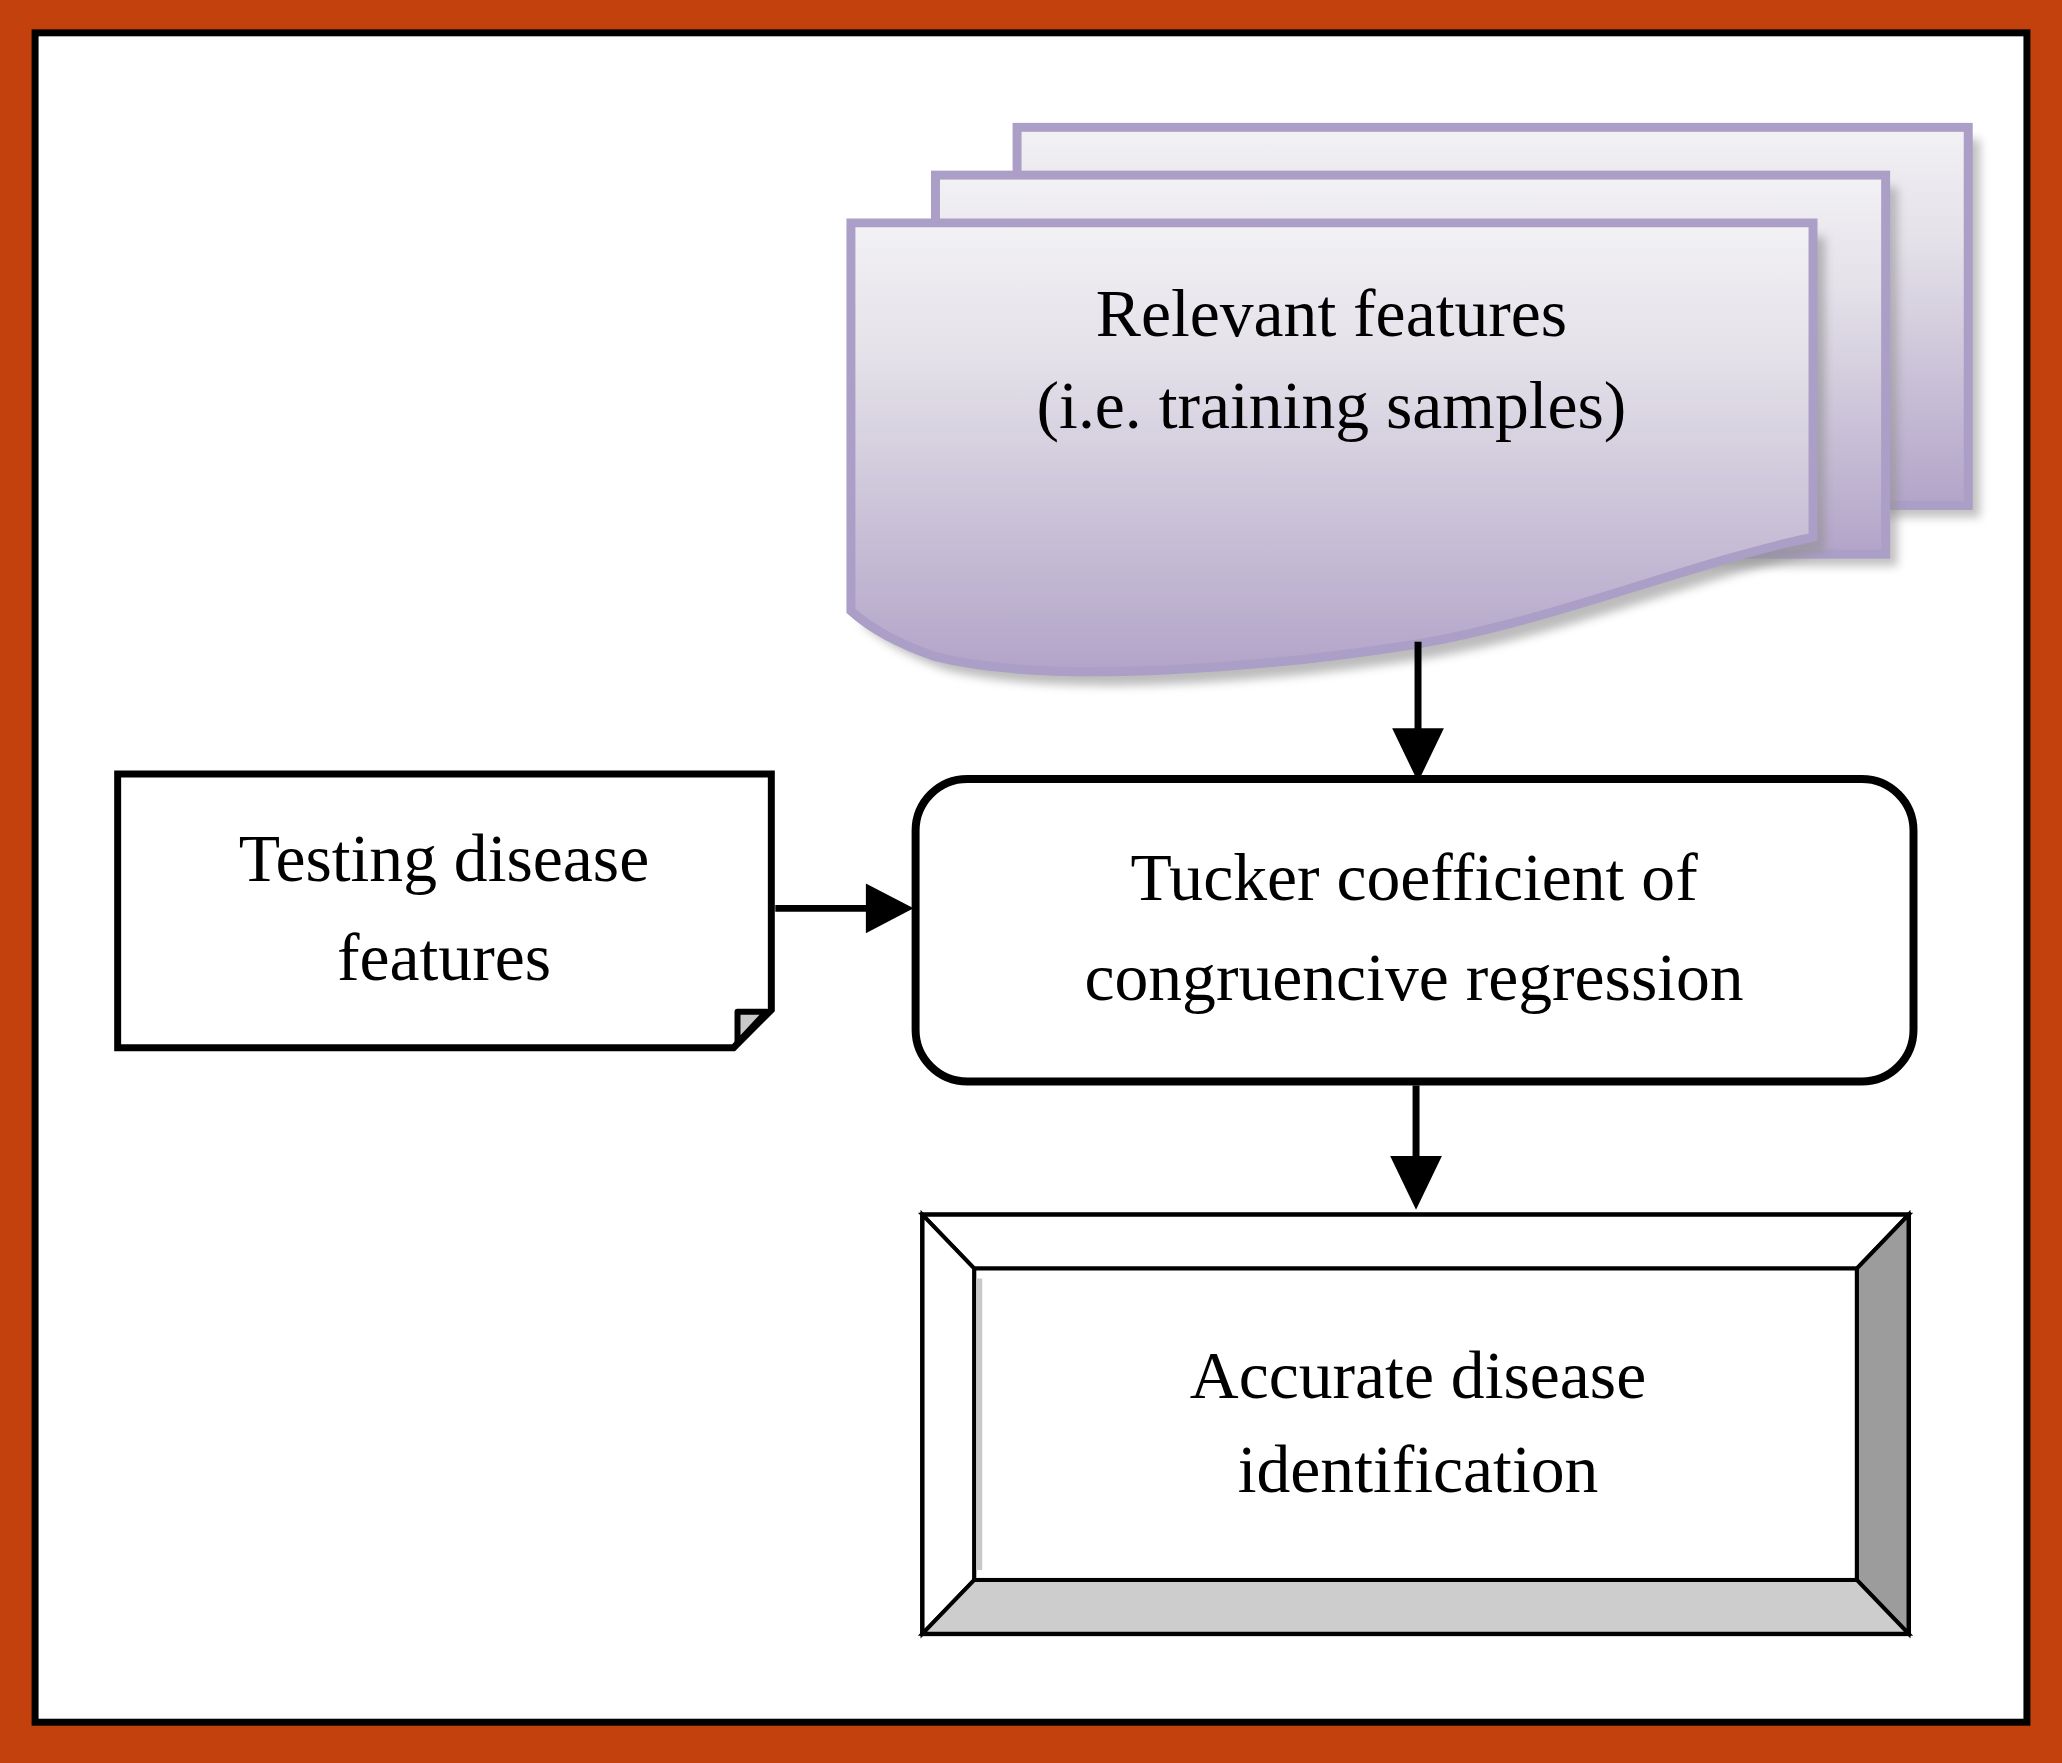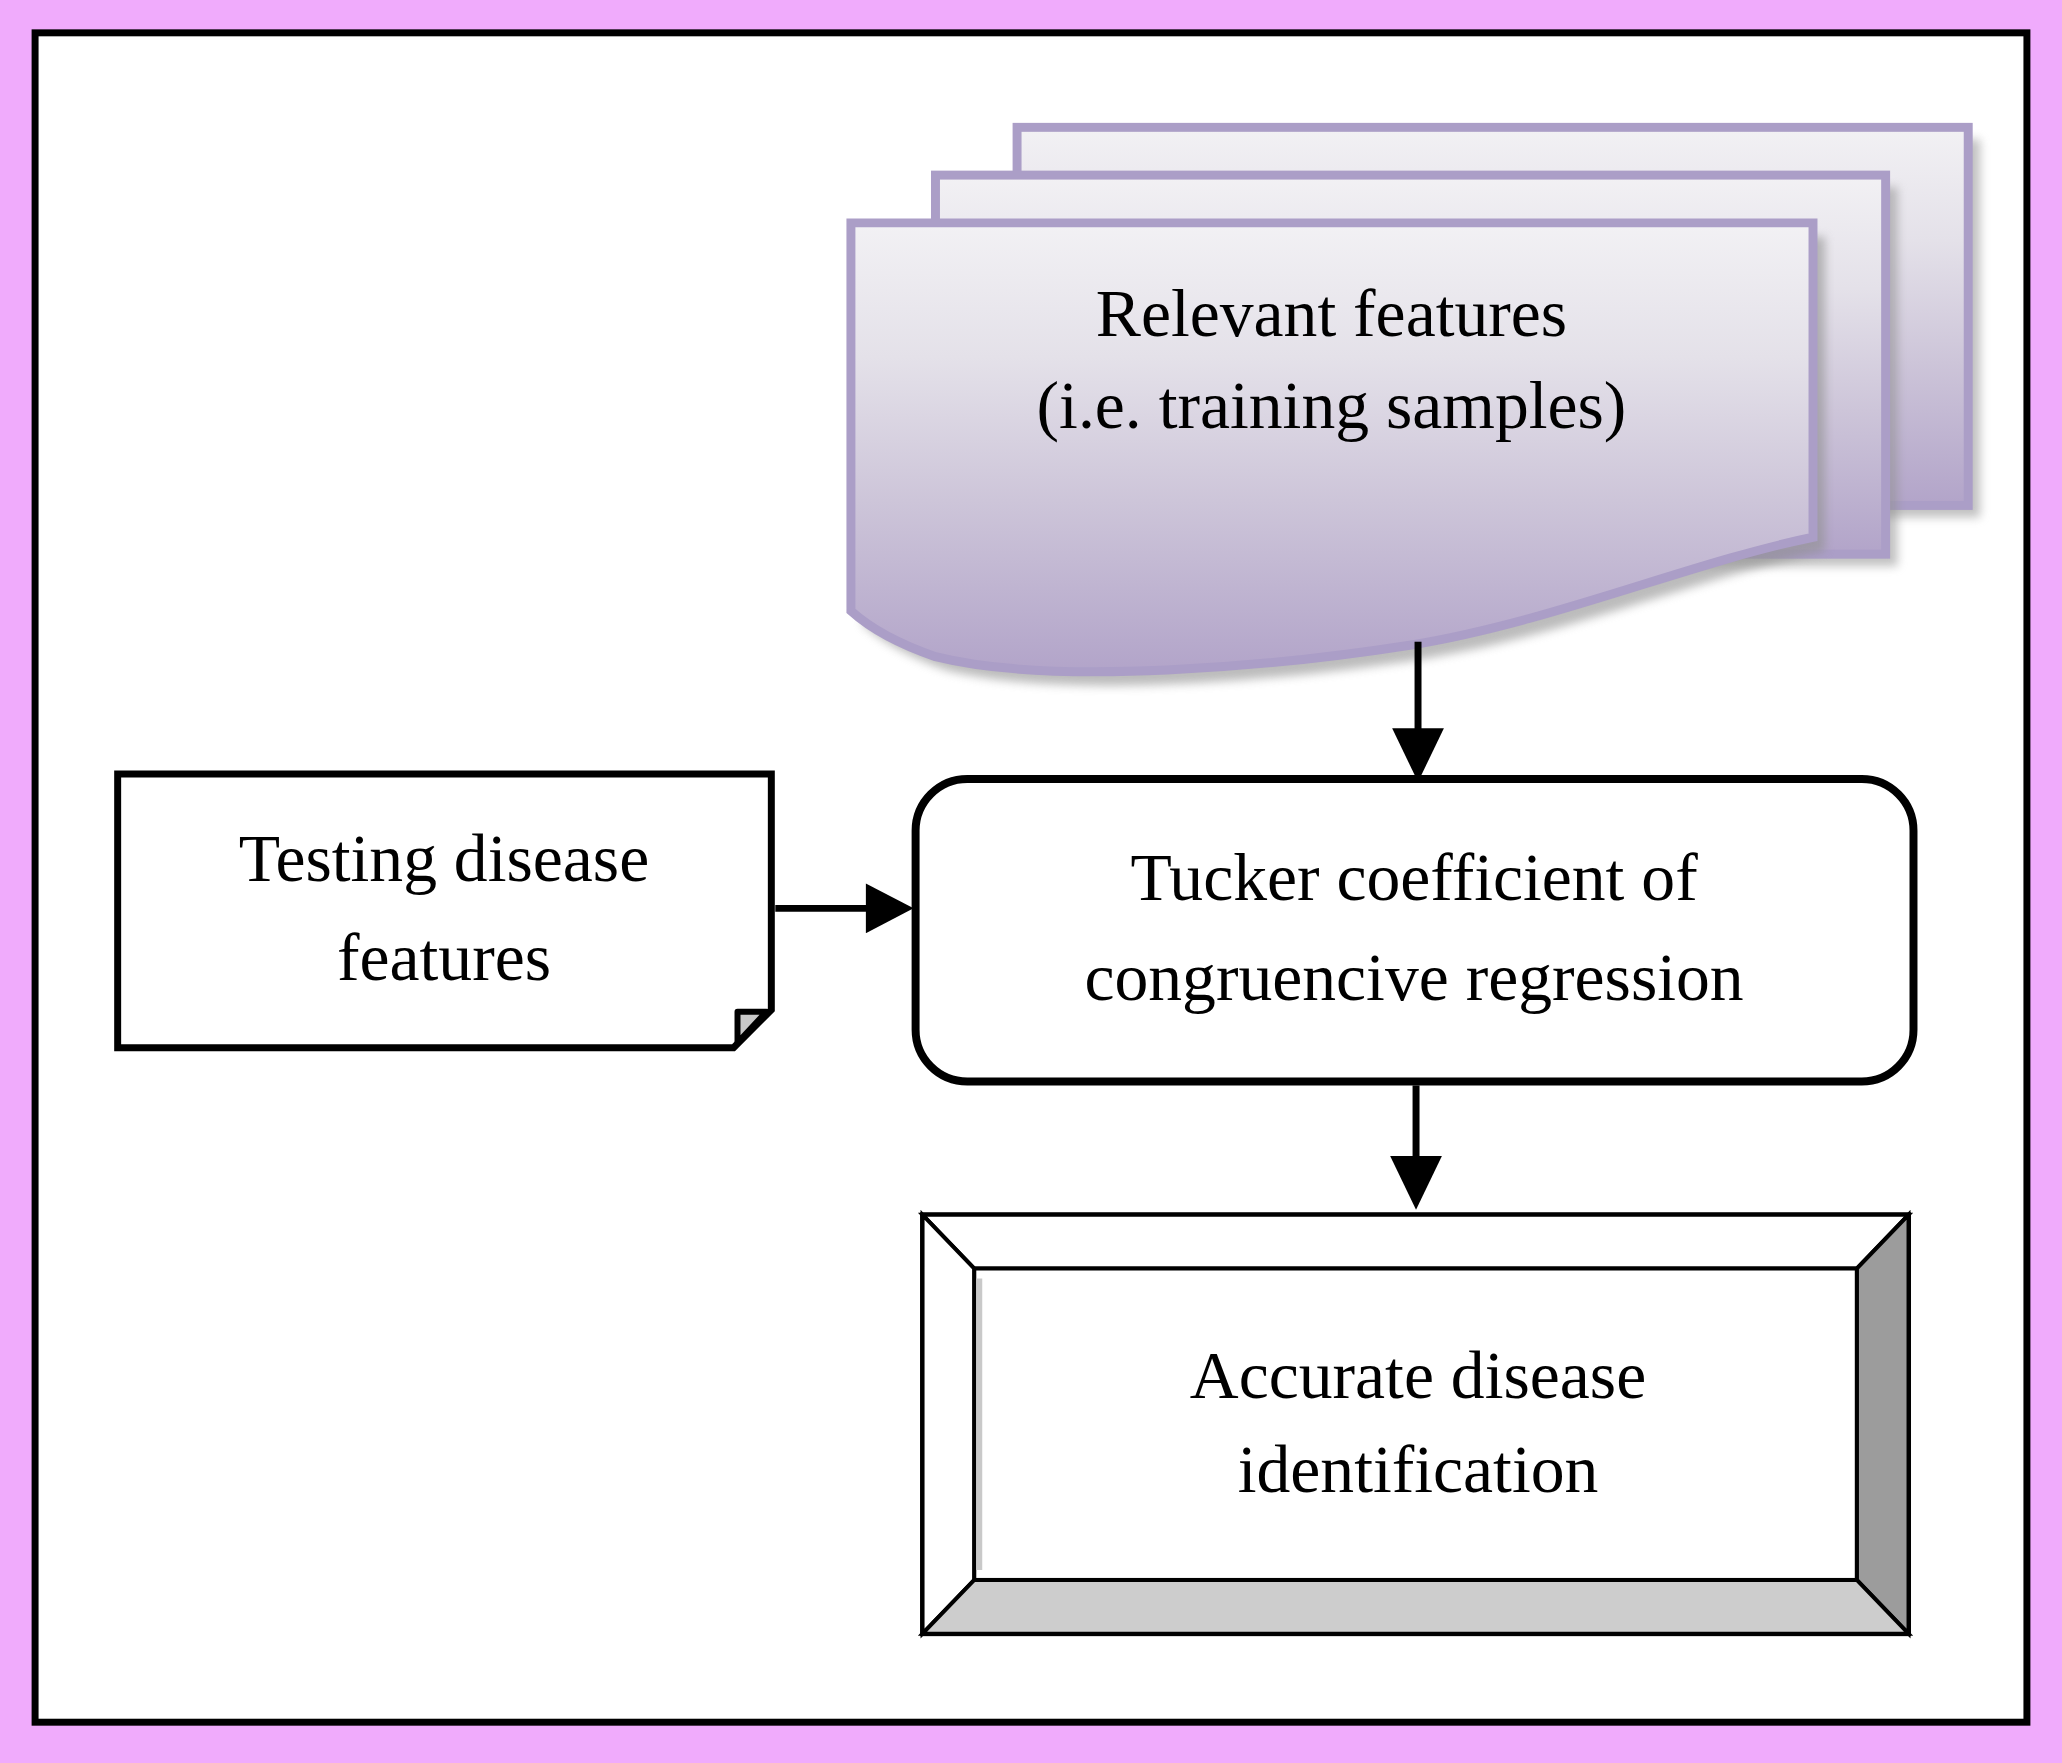--- a/index.html
+++ b/index.html
@@ -1,20 +1,20 @@
 <!DOCTYPE html>
 <html><head>
 <meta charset="utf-8">
 <style>
   html, body { margin: 0; padding: 0; background: #ffffff; }
   .canvas {
     position: relative;
     width: 2063px;
     height: 1763px;
-    background: #f0abfc;
+    background: #c2410c;
     font-family: "Liberation Serif", "DejaVu Serif", serif;
   }
   svg { display: block; }
   text {
     font-family: "Liberation Serif", "DejaVu Serif", serif;
     font-size: 68px;
     fill: #000000;
     text-anchor: middle;
   }
   .stroke-black-thick { stroke: #000000; stroke-width: 7; fill: #ffffff; }

